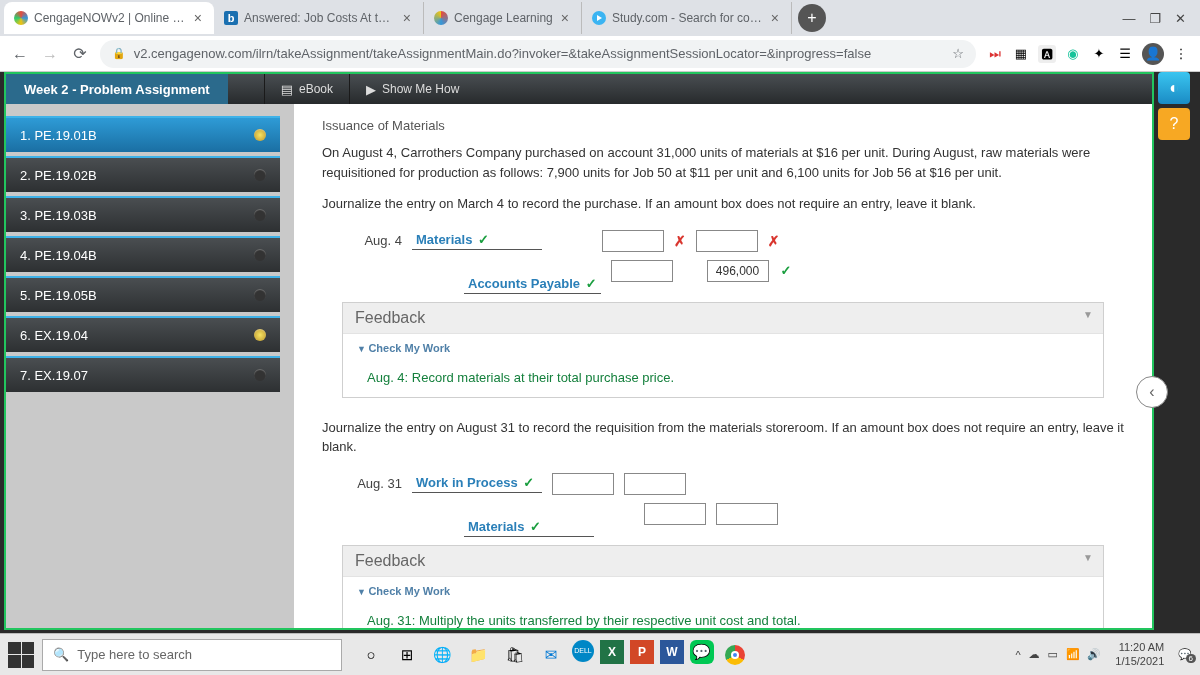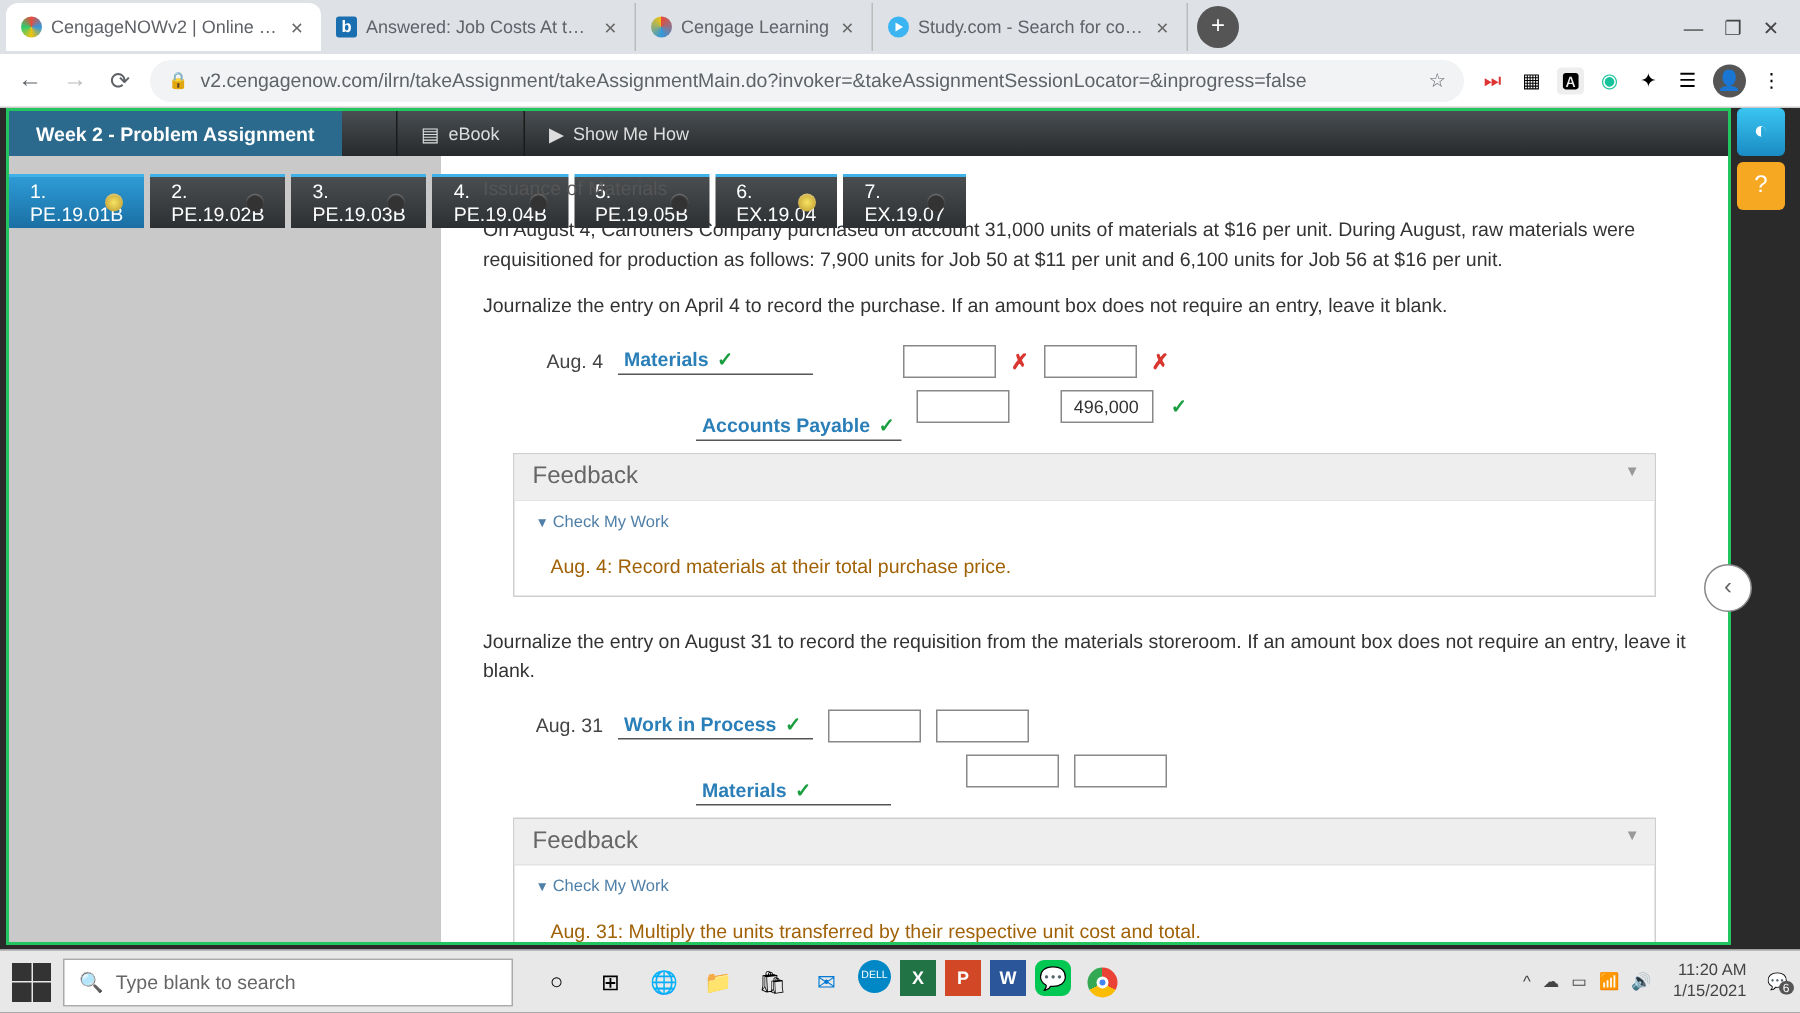--- a/index.html
+++ b/index.html
@@ -25,21 +25,21 @@
 
 .app-frame { position:absolute; top:72px; left:4px; right:46px; bottom:45px; border:2px solid #22c55e; background:#fff; display:flex; flex-direction:column; }
 .app-header { height:30px; background:linear-gradient(#494e52,#272a2c); display:flex; align-items:stretch; color:#fff; font-size:12px; }
 .header-title { background:#2b6a8c; padding:0 18px; display:flex; align-items:center; font-weight:600; font-size:13px; }
 .header-btn { display:flex; align-items:center; gap:6px; padding:0 16px; border-left:1px solid #1a1a1a; color:#ddd; }
 .header-btn .ic { font-size:13px; }
 
 .app-body { flex:1; display:flex; overflow:hidden; }
 
 
-.sidebar { width:288px; background:#c9c9c9; padding:12px 14px 12px 0; display:flex; flex-direction:row; gap:4px; }
+.sidebar { width:288px; background:#c9c9c9; padding:12px 14px 12px 0; display:flex; flex-direction:column; gap:4px; }
 .side-item { height:36px; background:linear-gradient(#4a4e51,#2d3032); color:#fff; display:flex; align-items:center; padding:0 14px; font-size:13px; position:relative; border-top:2px solid #3fb2e8; }
 .side-item.active { background:linear-gradient(#2e9bd6,#1a6fa3); }
 .side-dot { position:absolute; right:14px; width:12px; height:12px; border-radius:50%; background:#333; box-shadow:inset 0 1px 1px rgba(255,255,255,.3); }
 .side-dot.prog { background:radial-gradient(circle,#f7e463,#b9932c); }
 .chevron-circ { position:absolute; right:-16px; top:302px; width:32px; height:32px; background:#fff; border:1px solid #888; border-radius:50%; display:flex; align-items:center; justify-content:center; color:#666; font-size:16px; }
 
 
 .content { flex:1; overflow-y:scroll; padding:14px 28px; font-size:13px; color:#333; position:relative; }
 .content::-webkit-scrollbar { width:16px; }
 .content::-webkit-scrollbar-track { background:#f0f0f0; }
@@ -50,23 +50,23 @@
 .jrow { display:flex; align-items:center; gap:10px; height:30px; }
 .jdate { width:52px; text-align:right; color:#444; }
 .acct { color:#2a7fb8; font-weight:600; border-bottom:1px solid #555; padding:0 4px 2px; min-width:130px; }
 .acct.indent { margin-left:52px;margin-top:28px; }
 .chk { color:#1a9e3f; font-weight:bold; margin-left:2px; }
 .xmark { color:#d9362f; font-weight:bold; font-size:14px; }
 .amt-box { width:62px; height:22px; border:1px solid #888; background:#fff; text-align:center; font-size:12px; display:flex; align-items:center; justify-content:center; }
 .feedback-box { border:1px solid #cfcfcf; margin:16px 20px 20px; }
 .fb-head { background:#eee; padding:6px 12px; font-size:16px; color:#666; position:relative; }
 .fb-head::after { content:"▼"; position:absolute; right:10px; color:#999; font-size:10px; }
-.fb-sub { padding:8px 14px; font-size:11px; color:#5080a8; border-top:1px solid #e3e3e3; }
+.fb-sub { padding:8px 14px; font-size:11px; color:#5080a8; border-top:1px solid #e3e3e3;font-weight:bold; }
 .fb-sub::before { content:"▼ "; font-size:9px; }
-.fb-body { padding:8px 24px 12px; color:#a16207; }
+.fb-body { padding:8px 24px 12px; color:#15803d; }
 
 
 .right-rail { position:absolute; top:72px; right:8px; width:34px; display:flex; flex-direction:column; gap:4px; }
 .rail-ic { width:32px; height:32px; border-radius:4px; display:flex; align-items:center; justify-content:center; font-size:16px; color:#fff; }
 
 
 .taskbar { position:absolute; bottom:0; left:0; right:0; height:42px; background:#e8e8e8; border-top:1px solid #bbb; display:flex; align-items:center; padding:0 8px; }
 .start { width:26px; height:26px; display:grid; grid-template-columns:1fr 1fr; gap:1px; margin-right:8px; }
 .start div { background:#333; }
 .search-tb { width:300px; height:32px; background:#fff; border:1px solid #aaa; display:flex; align-items:center; padding:0 10px; font-size:13px; color:#666; gap:8px; }
@@ -172,21 +172,21 @@
       <div class="side-item">
           <span>7. EX.19.07</span>
           <span class="side-dot"></span>
         </div>
       <div class="chevron-circ">‹</div>
     </div>
 
     <div class="content">
       <div class="sec-title">Issuance of Materials</div>
       <div class="para">On August 4, Carrothers Company purchased on account 31,000 units of materials at $16 per unit. During August, raw materials were requisitioned for production as follows: 7,900 units for Job 50 at $11 per unit and 6,100 units for Job 56 at $16 per unit.</div>
-      <div class="para">Journalize the entry on April 4 to record the purchase. If an amount box does not require an entry, leave it blank.</div>
+      <div class="para">Journalize the entry on March 4 to record the purchase. If an amount box does not require an entry, leave it blank.</div>
 
       <div class="journal">
         <div class="jrow">
           <span class="jdate">Aug. 4</span>
           <span class="acct"><span>Materials</span> <span class="chk">✓</span></span>
           <span style="width:40px"></span>
           <span class="amt-box"></span>
           <span class="xmark">✗</span>
           <span class="amt-box"></span>
           <span class="xmark">✗</span>
@@ -241,21 +241,21 @@
 
 <div class="taskbar">
   <div class="start">
       <div></div>
       <div></div>
       <div></div>
       <div></div>
     </div>
   <div class="search-tb">
     <span>🔍</span>
-    <span>Type blank to search</span>
+    <span>Type here to search</span>
   </div>
   <div class="tb-icons">
     <span class="tb-ic">○</span>
     <span class="tb-ic">⊞</span>
     <span class="tb-ic" style="color:#0078d4">🌐</span>
     <span class="tb-ic" style="color:#e8b341">📁</span>
     <span class="tb-ic">🛍</span>
     <span class="tb-ic" style="color:#0078d4">✉</span>
     <span class="tb-ic" style="background:#0087c6;color:#fff;border-radius:50%;font-size:7px;width:22px;height:22px;line-height:22px">DELL</span>
     <span class="tb-ic" style="background:#217346;color:#fff;width:24px;height:24px;font-size:12px;font-weight:bold">X</span>

